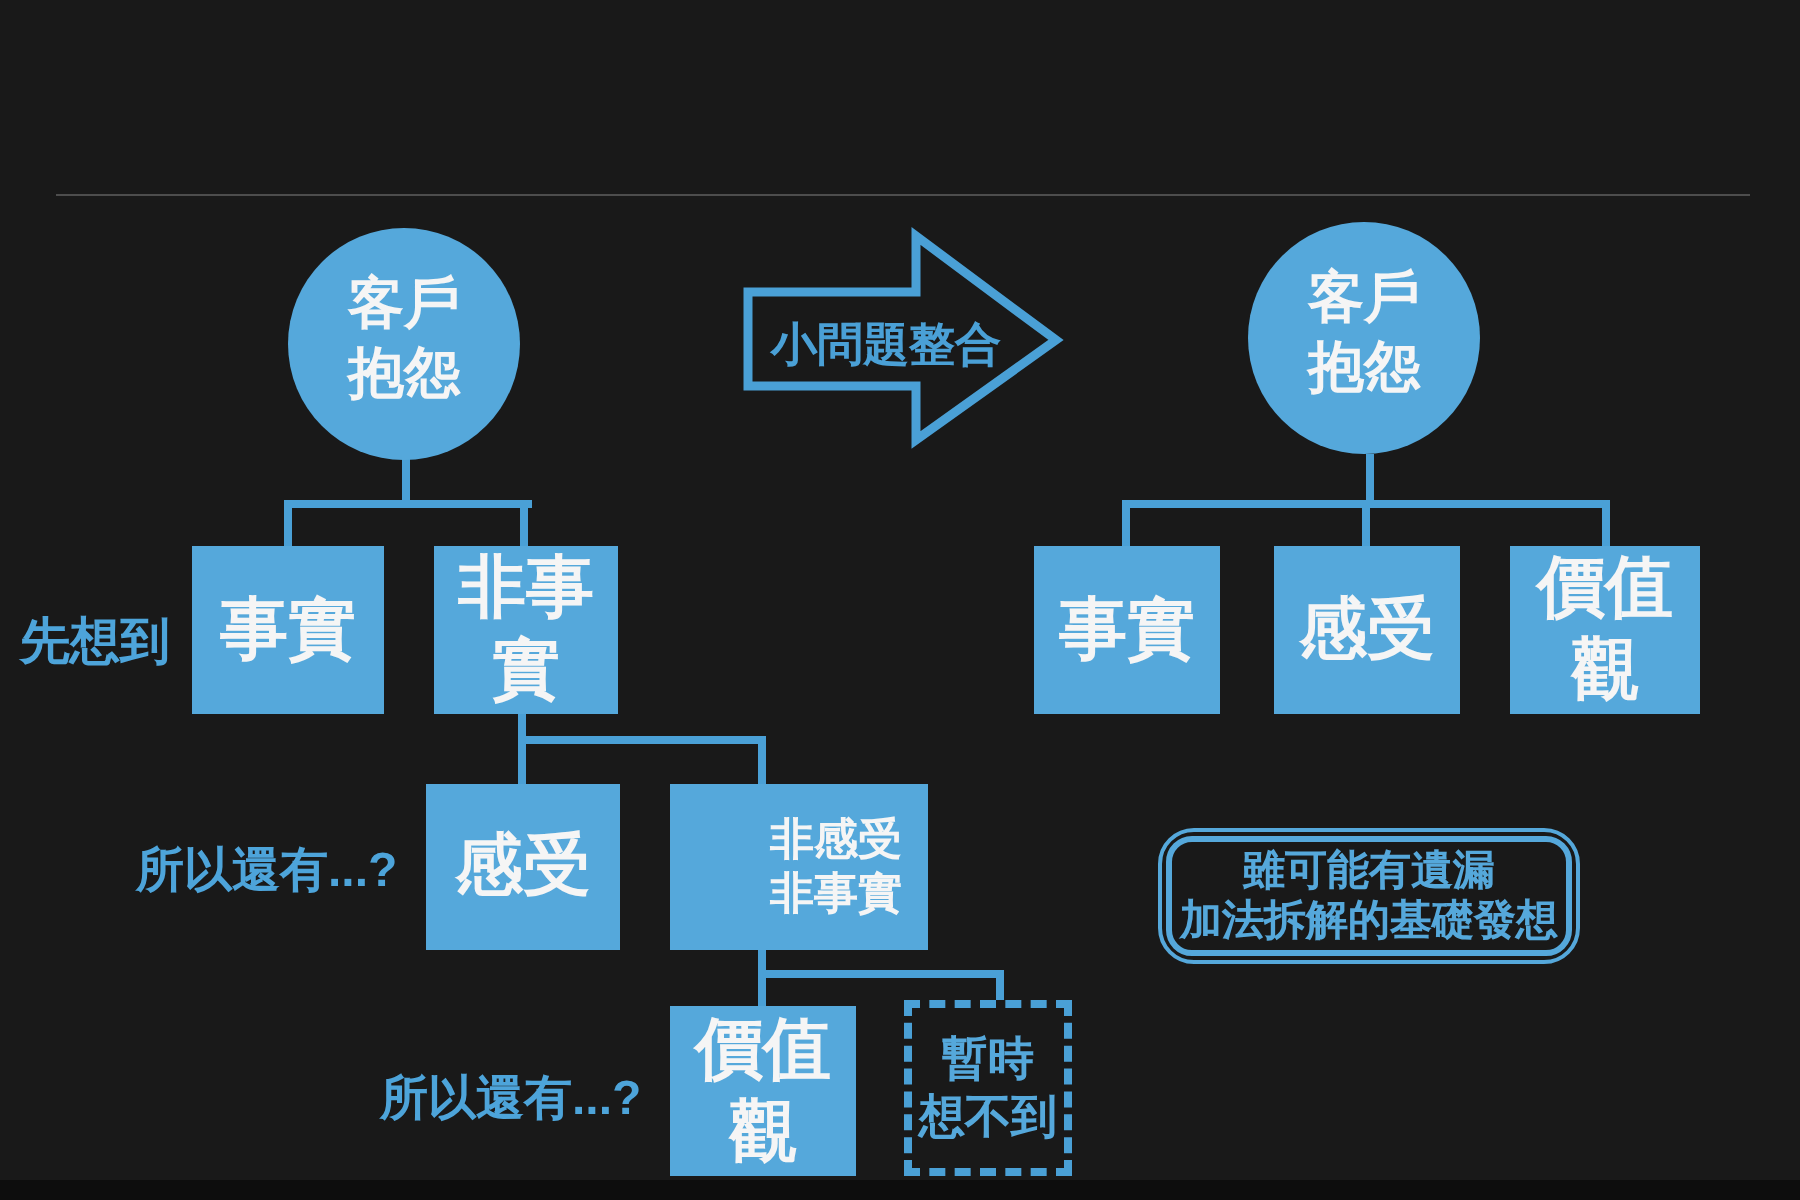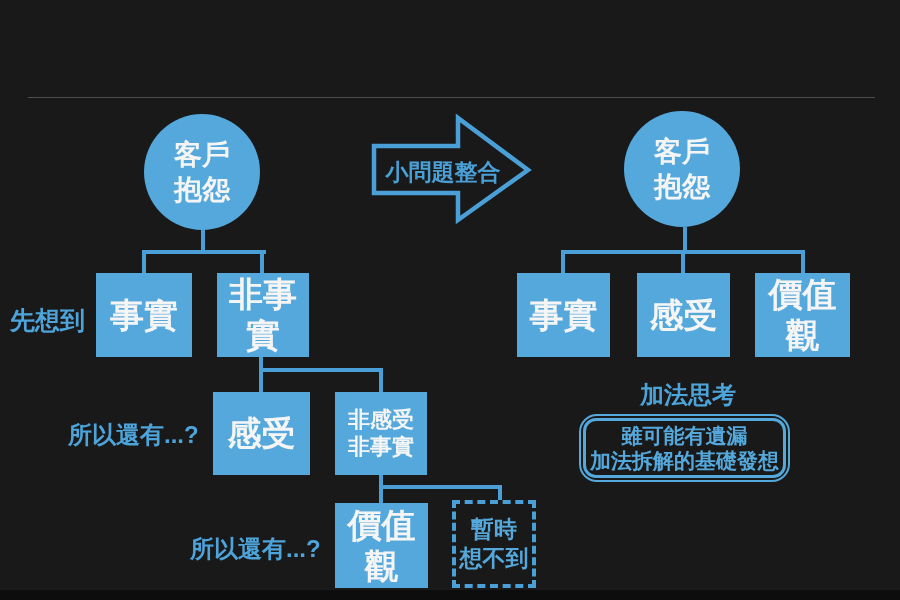--- a/index.html
+++ b/index.html
@@ -22,21 +22,21 @@
     position:absolute;left:30px;top:42px;width:865px;
     font-size:27px;letter-spacing:0;color:var(--title-blue);
     white-space:nowrap;
   }
   .title .w{color:var(--white-text);}
   .divider{position:absolute;left:28px;top:97px;width:847px;height:1px;background:var(--divider-gray);}
   .circle{
     position:absolute;width:116px;height:116px;border-radius:50%;
     background:var(--box-blue);color:var(--white-text);
     display:flex;flex-direction:column;align-items:center;justify-content:center;
-    font-size:28px;line-height:1.25;text-align:center;
+    font-size:28px;line-height:1.25;text-align:center;font-family:Liberation Mono, monospace;
   }
   .box{
     position:absolute;background:var(--box-blue);color:var(--white-text);
     display:flex;flex-direction:column;align-items:center;justify-content:center;
     text-align:center;font-size:34px;line-height:1.2;
   }
   .box.small{font-size:22px;}
   .vline,.hline{position:absolute;background:var(--line-blue);}
   .vline{width:4px;}
   .hline{height:4px;}
@@ -97,21 +97,21 @@
       <span>事實</span>
     </div>
   <div class="box" style="left:217px;top:273px;width:92px;height:84px;">
       <span>非事實</span>
     </div>
 
   <div class="lbl" style="left:68px;top:419px;">所以還有...?</div>
   <div class="box" style="left:213px;top:392px;width:97px;height:83px;">
       <span>感受</span>
     </div>
-  <div class="box small" style="left:335px;top:392px;width:92px;height:83px;">
+  <div class="box small" style="left:335px;top:392px;width:92px;height:83px;padding-left:37px;">
     <span>非感受</span>
     <span>非事實</span>
   </div>
 
   <div class="lbl" style="left:190px;top:533px;">所以還有...?</div>
   <div class="box" style="left:335px;top:503px;width:93px;height:85px;">
       <span>價值觀</span>
     </div>
   <div class="dashedbox" style="left:452px;top:500px;width:84px;height:88px;box-sizing:border-box;">
     <span>暫時</span>
@@ -139,21 +139,20 @@
   <div class="box" style="left:517px;top:273px;width:93px;height:84px;">
       <span>事實</span>
     </div>
   <div class="box" style="left:637px;top:273px;width:93px;height:84px;">
       <span>感受</span>
     </div>
   <div class="box" style="left:755px;top:273px;width:95px;height:84px;">
       <span>價值觀</span>
     </div>
 
-  <div class="caption">加法思考</div>
 
   <div class="notebox">
     <div class="notebox-inner">
       <span>雖可能有遺漏</span>
       <span>加法拆解的基礎發想</span>
     </div>
   </div>
 
   <div class="bottom-strip"></div>
 </div>

